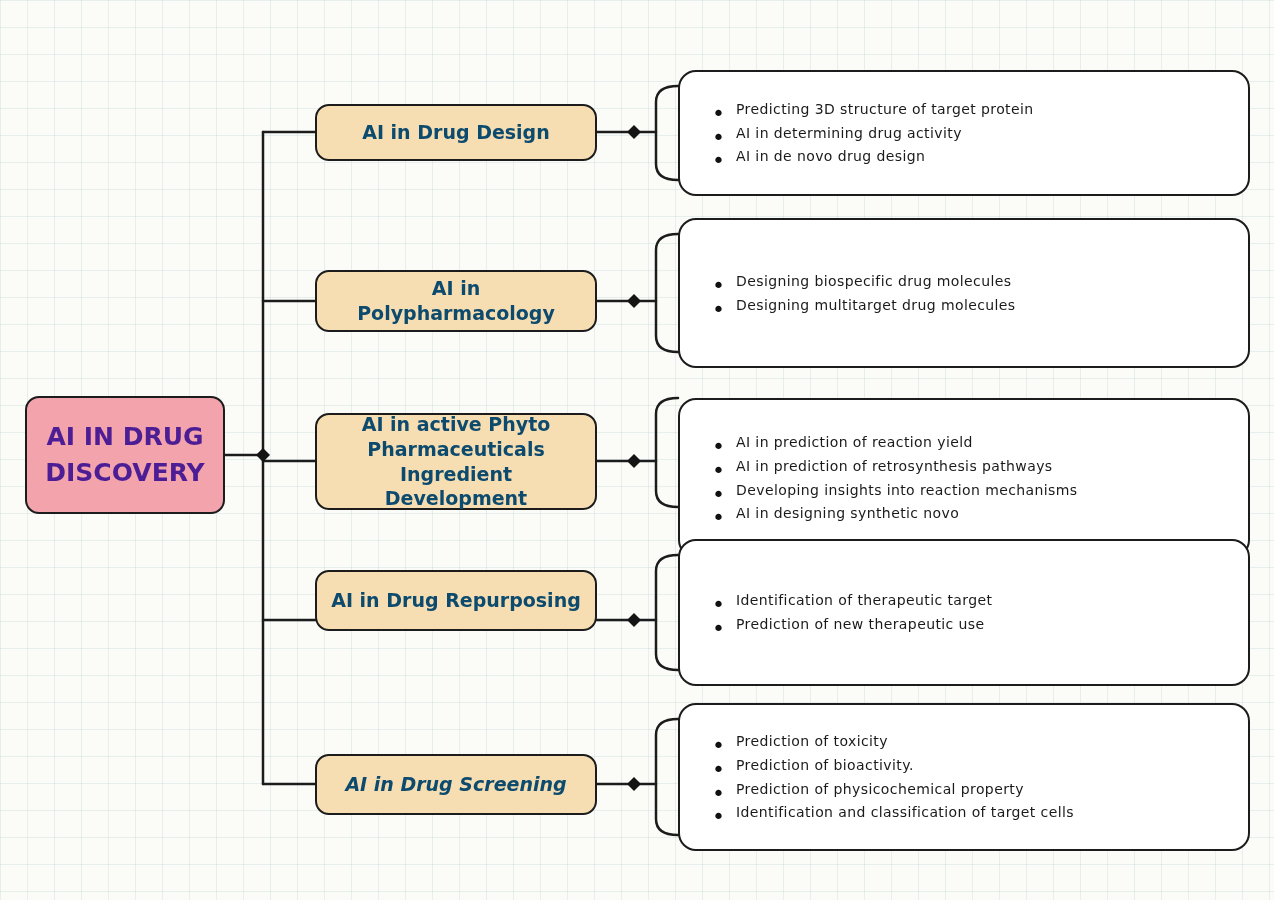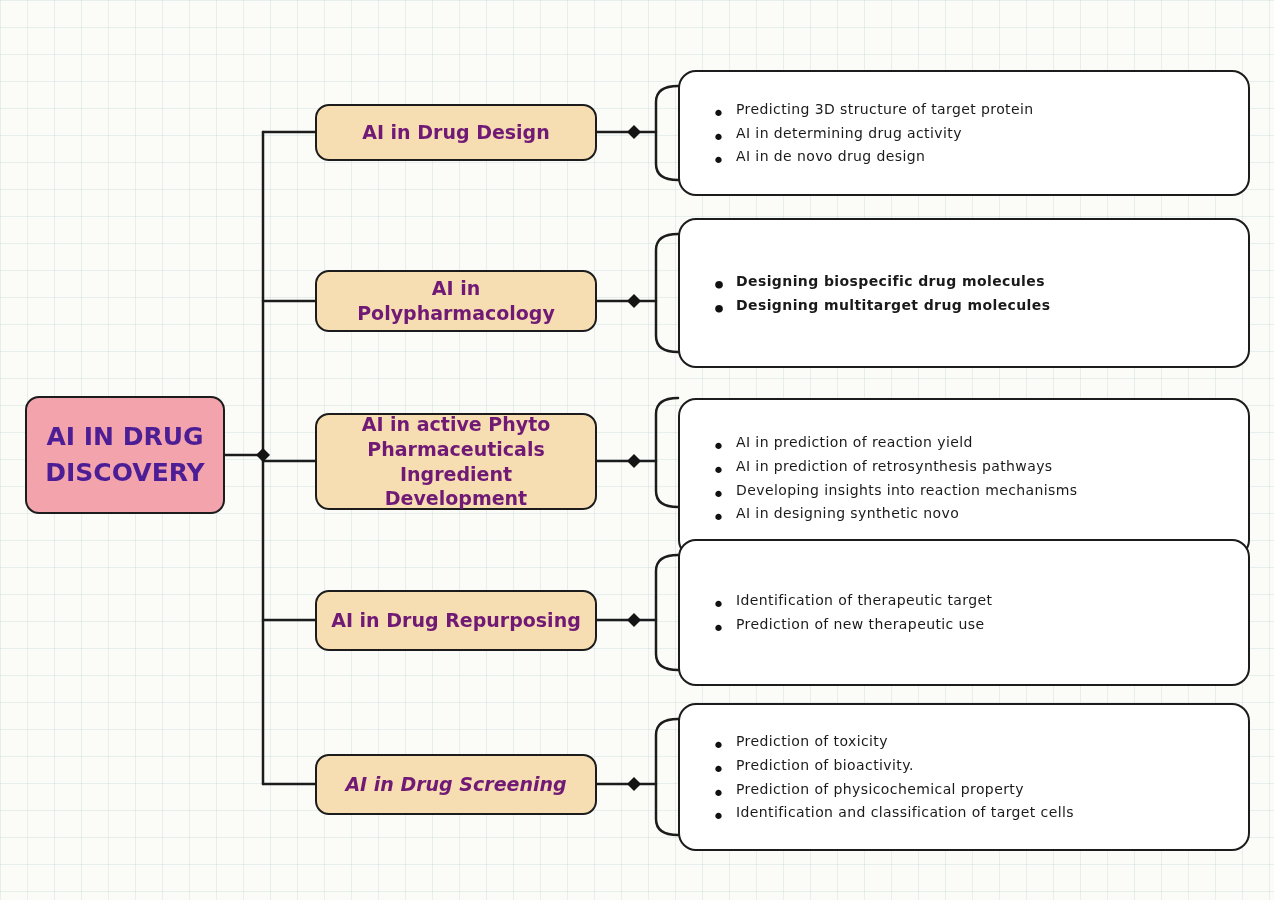--- a/index.html
+++ b/index.html
@@ -33,21 +33,21 @@
     background:#f2a3ac;
     border-radius:14px;
     font-size:25px;font-weight:bold;color:#4c1d95;
     text-align:center;line-height:1.45;
     padding:4px 10px;
   }
   .branch-node{
     left:315px;width:282px;
     background:#f6ddb2;
     border-radius:14px;
-    font-size:19px;font-weight:bold;color:#701a75;
+    font-size:19px;font-weight:bold;color:#0c4a6e;
     text-align:center;line-height:1.3;
     padding:6px 14px;
   }
   .detail-box{
     left:678px;width:572px;
     background:#ffffff;
     border-radius:18px;
     justify-content:flex-start;
     padding:10px 24px 10px 30px;
   }
@@ -118,40 +118,40 @@
     <ul>
       <li>Predicting 3D structure of target protein</li>
       <li>AI in determining drug activity</li>
       <li>AI in de novo drug design</li>
     </ul>
   </div>
 
   <div class="node branch-node" style="top:270px;height:62px;">
     <span>AI in Polypharmacology</span>
   </div>
-  <div class="node detail-box" style="top:218px;height:150px;font-weight:bold;">
+  <div class="node detail-box" style="top:218px;height:150px;">
     <ul>
       <li>Designing biospecific drug molecules</li>
       <li>Designing multitarget drug molecules</li>
     </ul>
   </div>
 
   <div class="node branch-node" style="top:413px;height:97px;">
     <span>AI in active Phyto Pharmaceuticals Ingredient Development</span>
   </div>
   <div class="node detail-box" style="top:398px;height:160px;">
     <ul>
       <li>AI in prediction of reaction yield</li>
       <li>AI in prediction of retrosynthesis pathways</li>
       <li>Developing insights into reaction mechanisms</li>
       <li>AI in designing synthetic novo</li>
     </ul>
   </div>
 
-  <div class="node branch-node" style="top:590px;height:61px;">
+  <div class="node branch-node" style="top:570px;height:61px;">
     <span>AI in Drug Repurposing</span>
   </div>
   <div class="node detail-box" style="top:539px;height:147px;align-items:center;">
     <ul>
       <li>Identification of therapeutic target</li>
       <li>Prediction of new therapeutic use</li>
     </ul>
   </div>
 
   <div class="node branch-node" style="top:754px;height:61px;font-style:italic;">

